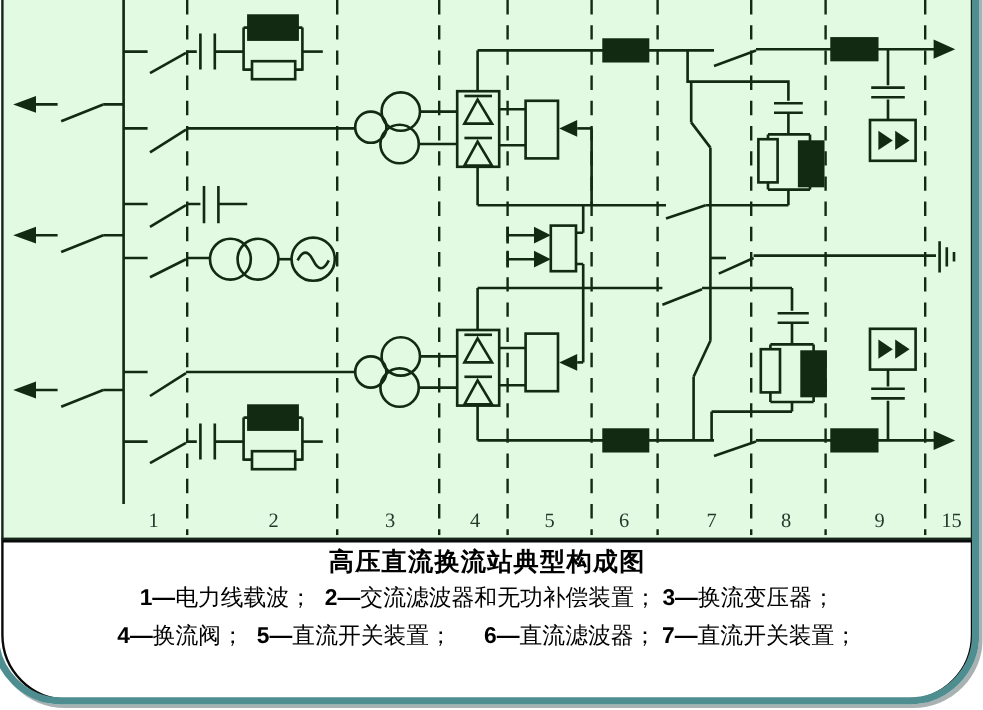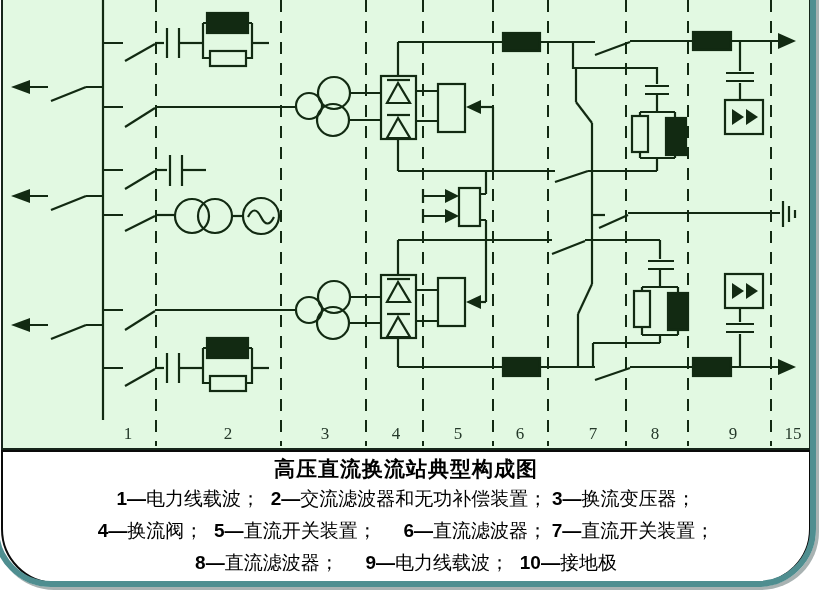--- a/index.html
+++ b/index.html
@@ -285,21 +285,16 @@
       <span class="li first"><span class="n">3—</span><span class="t">换流变压器；</span></span>
     </div>
 
     <div class="legend-row">
       <span class="li first"><span class="n">4—</span><span class="t">换流阀；</span></span>
       <span class="li"><span class="n">5—</span><span class="t">直流开关装置；</span></span>
       <span class="li gap"><span class="n">6—</span><span class="t">直流滤波器；</span></span>
       <span class="li first"><span class="n">7—</span><span class="t">直流开关装置；</span></span>
     </div>
 
-    <div class="legend-row">
-      <span class="li first"><span class="n">8—</span><span class="t">直流滤波器；</span></span>
-      <span class="li gap"><span class="n">9—</span><span class="t">电力线载波；</span></span>
-      <span class="li"><span class="n">10—</span><span class="t">接地极</span></span>
-    </div>
   </div>
 
   <div id="slide-frame"></div>
 </div>
 
 </body></html>

